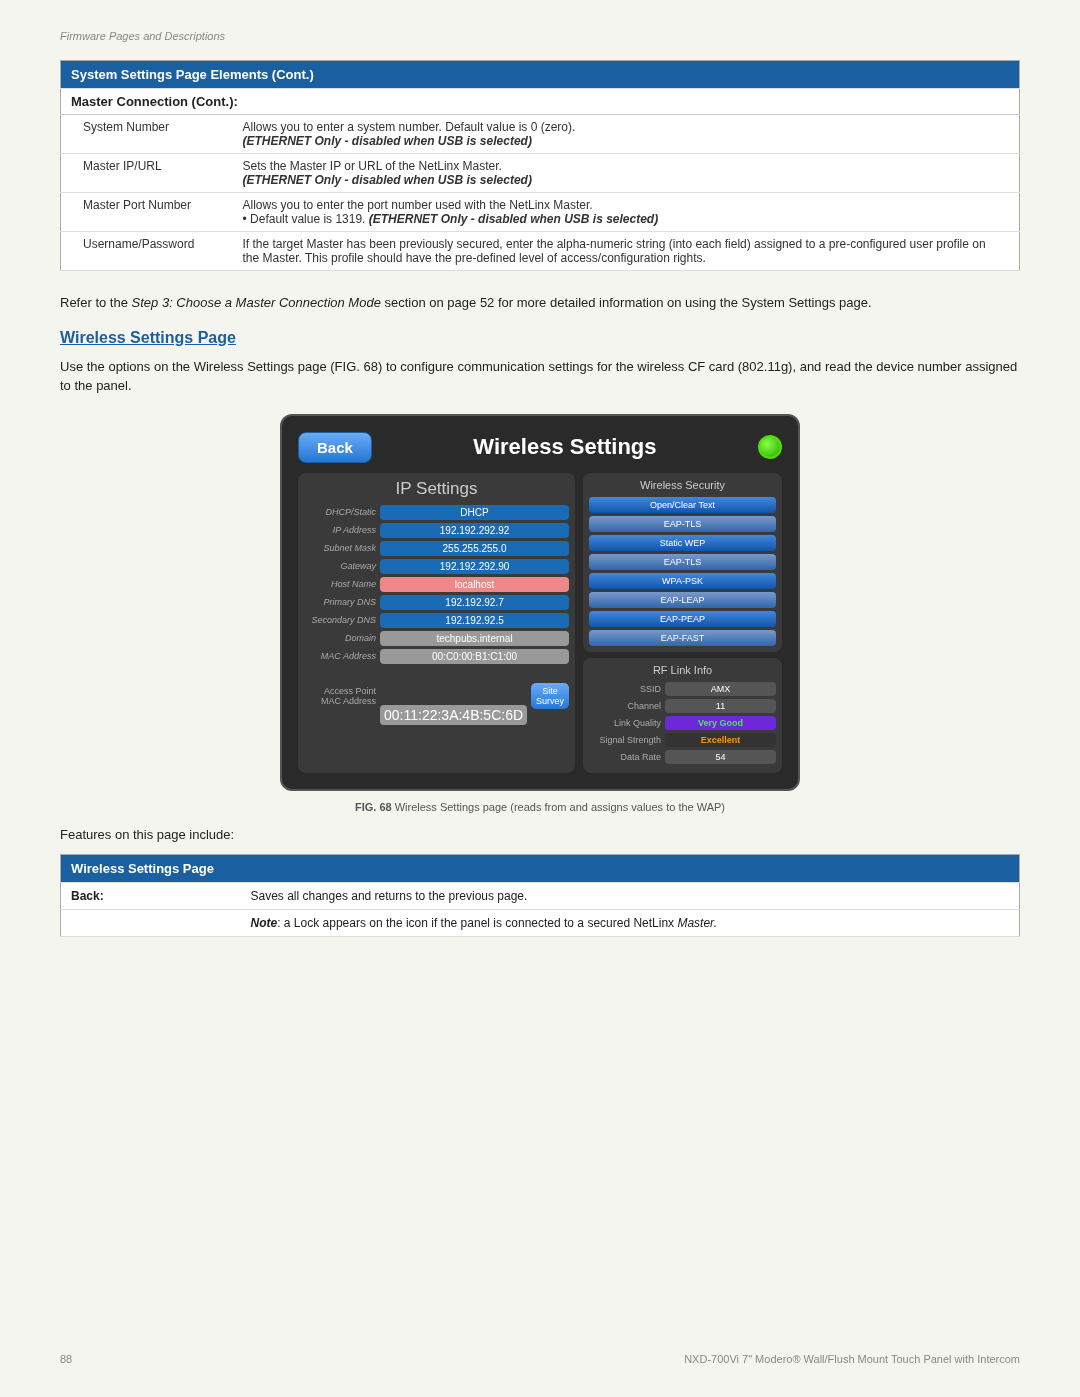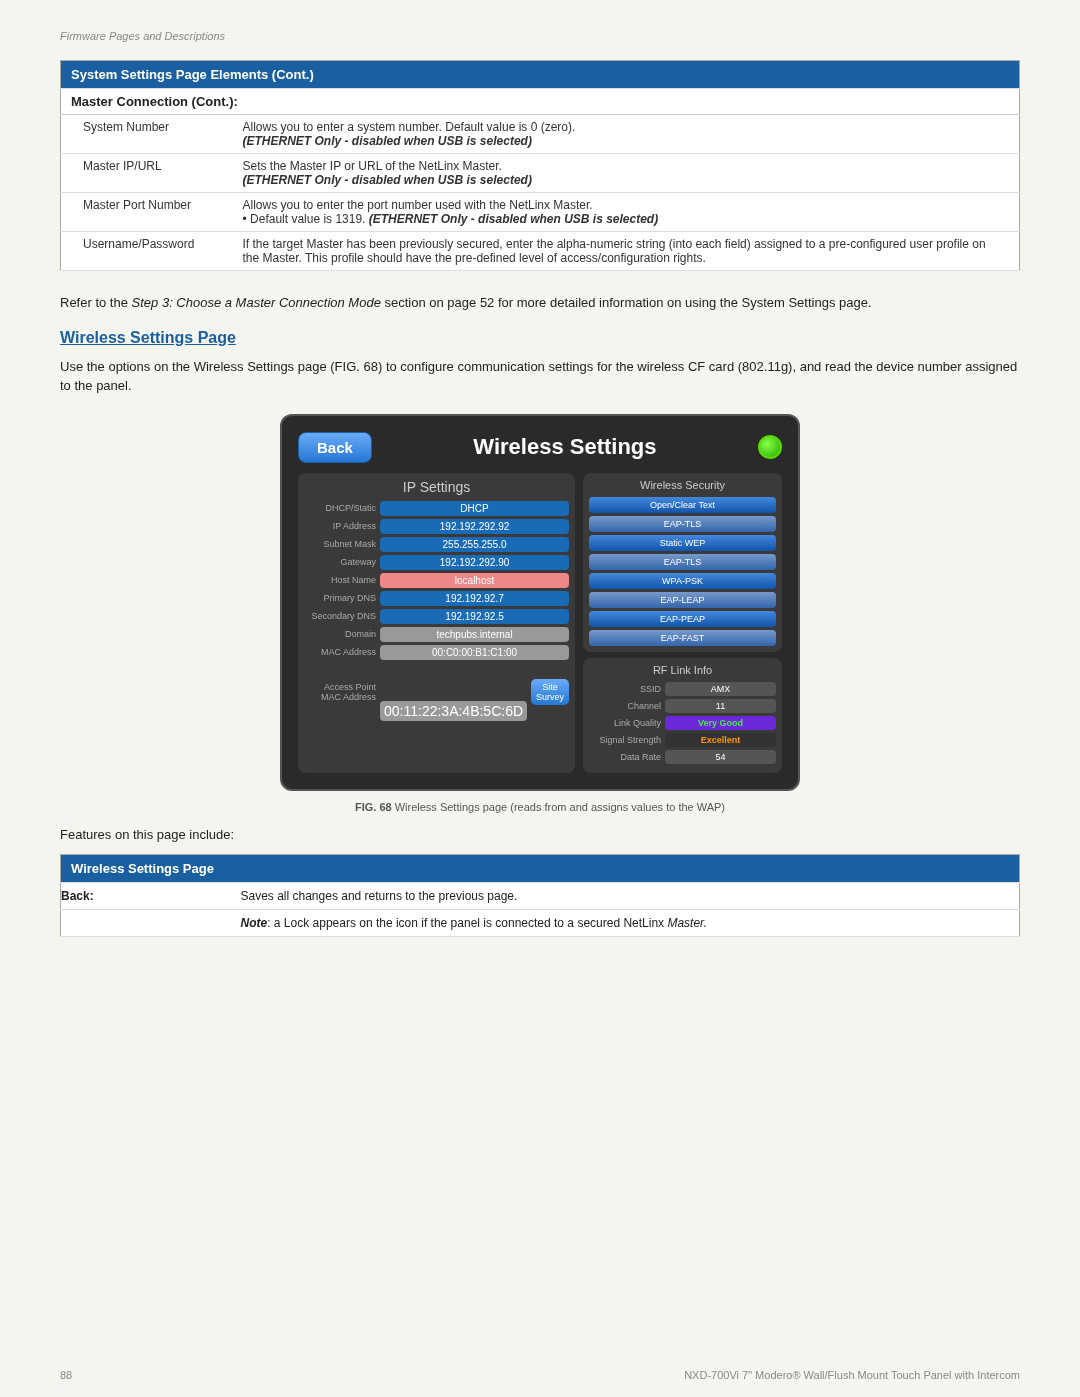--- a/index.html
+++ b/index.html
@@ -137,36 +137,37 @@
 
     
     .ip-section {
       flex: 1;
       background: #3a3a3a;
       border-radius: 8px;
       padding: 6px;
     }
     .ip-section-title {
       color: #ccc;
-      font-size: 14px;
+      font-size: 17px;
       text-align: center;
       margin-bottom: 6px;
     }
     .ip-row {
       display: flex;
       align-items: center;
       margin-bottom: 3px;
       gap: 4px;
     }
     .ip-label {
       color: #aaa;
       font-size: 9px;
       width: 72px;
       text-align: right;
       flex-shrink: 0;
+      font-style: italic;
     }
     .ip-value {
       background: #1a6bb5;
       color: #fff;
       font-size: 10px;
       padding: 2px 6px;
       border-radius: 4px;
       flex: 1;
       text-align: center;
     }
@@ -307,35 +308,35 @@
       border: 1px solid #aaa;
     }
     .ws-table .ws-header {
       background: #1a5fa0;
       color: #fff;
       font-weight: bold;
       font-size: 13px;
       padding: 6px 10px;
     }
     .ws-table tr td {
-      padding: 6px 0;
+      padding: 6px 10px;
       border-bottom: 1px solid #ddd;
       vertical-align: top;
       background: #fff;
       font-size: 12px;
     }
     .ws-table .ws-label {
       font-weight: bold;
       width: 180px;
     }
 
     
     .page-footer {
       position: fixed;
-      bottom: 16px;
+      bottom: 32px;
       left: 0;
       right: 0;
       display: flex;
       justify-content: space-between;
       padding: 0 60px;
       font-size: 11px;
       color: #888;
       gap: 48px;
     }
   </style>

